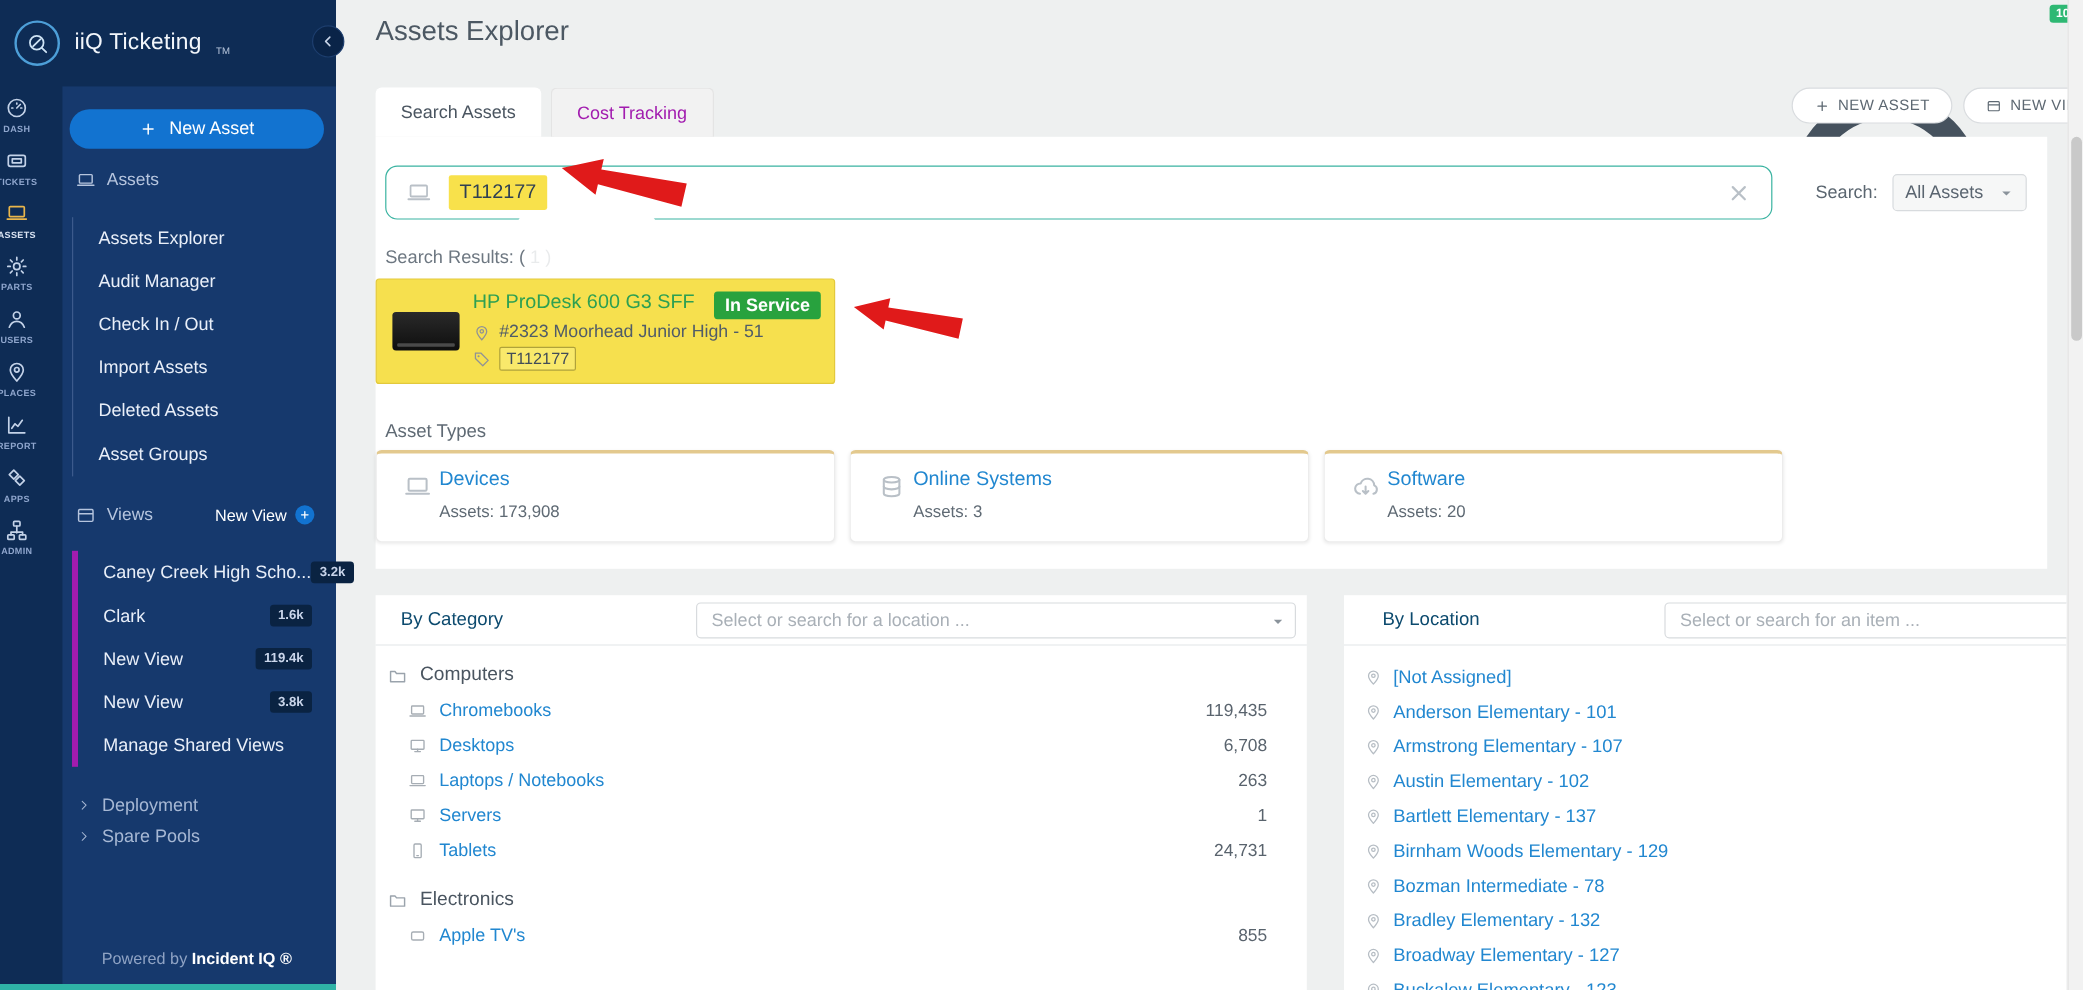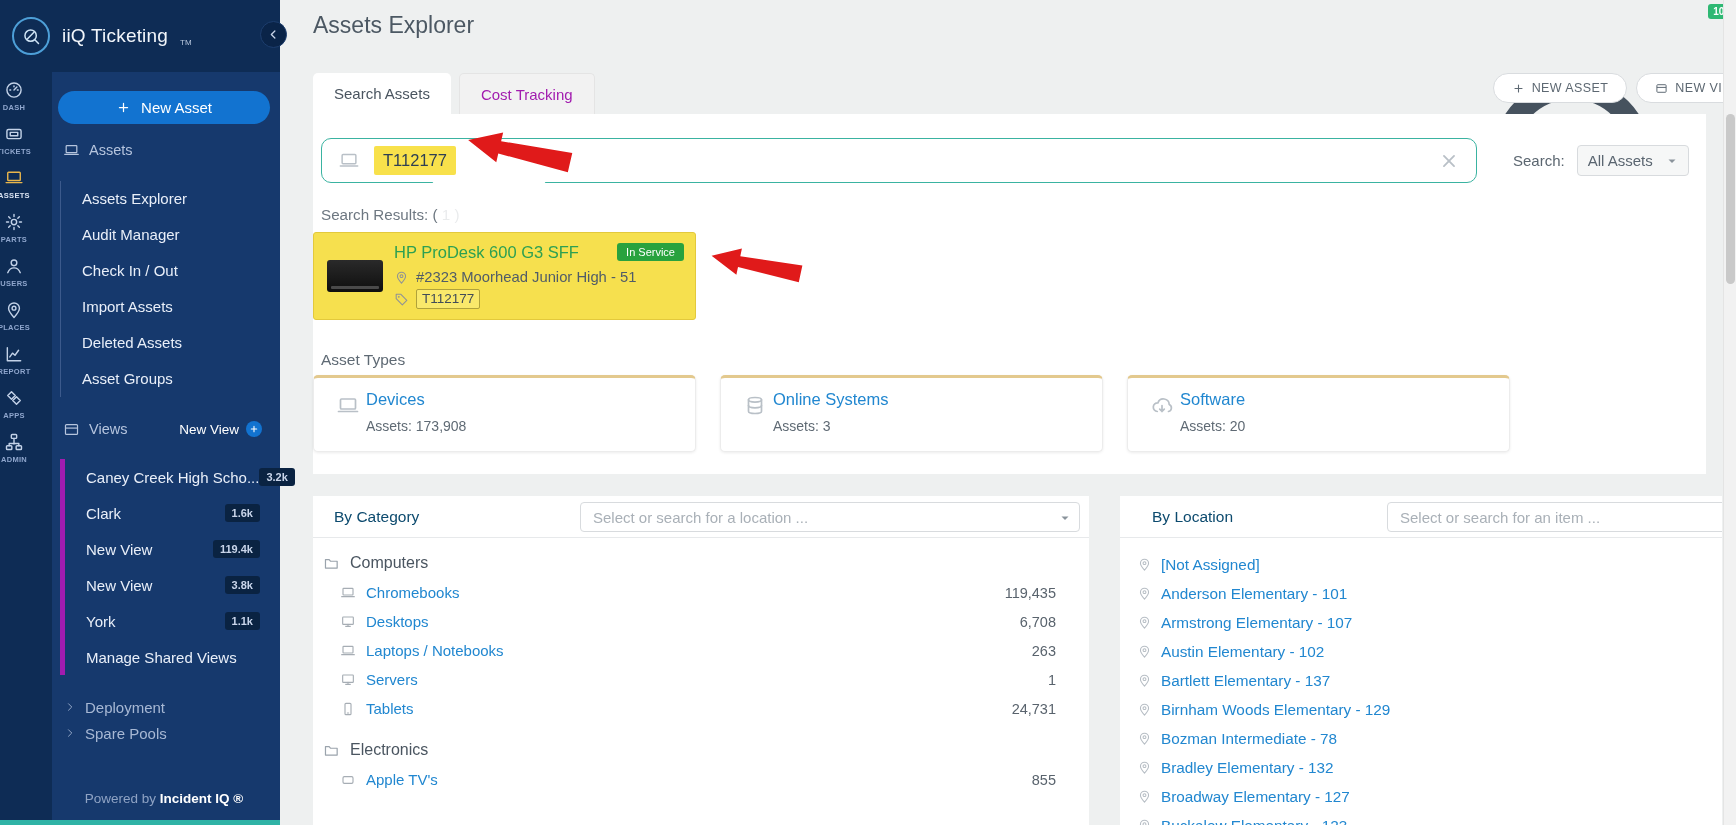--- a/index.html
+++ b/index.html
@@ -77,26 +77,26 @@
   .smudge-count { left:126px; top:88px; width:28px; height:23px; }
   .smudge-input { left:118px; top:64px; width:116px; height:26px; background:#fff; }
   .result-card { position:absolute; left:0; top:118px; width:383px; height:88px; background:#f6e04e; border:1px solid #e3c93c; border-radius:3px; cursor:pointer; }
   .device-img { position:absolute; left:13px; top:27px; width:56px; height:32px; background:linear-gradient(180deg,#2a2a2a,#0e0e0e); border-radius:3px; }
   .device-img::after { content:""; position:absolute; bottom:3px; left:4px; right:4px; height:3px; background:#4a4a4a; border-radius:1px; }
   .card-body { position:absolute; left:80px; top:10px; }
   .card-title { color:#2da052; font-size:16.5px; margin-bottom:7px; cursor:pointer; }
   .card-line { display:flex; gap:7px; align-items:center; color:#505c68; font-size:14.8px; margin-top:4px; }
   .card-line .icn { width:15px; height:15px; color:#8f9296; flex:0 0 auto; }
   .tag-box { border:1px solid #b0a23a; background:#f9e96b; padding:0 5px; font-size:13.5px; color:#414c58; border-radius:2px; line-height:18px; }
-  .status-badge { position:absolute; top:10px; right:11px; background:#28a23e; color:#fff; font-size:11px; font-weight:400; padding:3px 9px; border-radius:3px; }
+  .status-badge { position:absolute; top:10px; right:11px; background:#28a23e; color:#fff; font-size:15px; font-weight:700; padding:3px 9px; border-radius:3px; }
   .arrow { position:absolute; fill:#e01a1a; z-index:3; }
   .arrow1 { left:152px; top:18px; width:108px; transform:rotate(13deg); }
   .arrow2 { left:396px; top:134px; width:94px; transform:rotate(12deg); }
   .types-label { position:absolute; left:8px; top:237px; color:#5f6a74; font-size:15.5px; }
-  .type-cards { position:absolute; left:0; top:261px; display:flex; gap:24px; }
+  .type-cards { position:absolute; left:0; top:261px; display:flex; gap:12px; }
   .type-card { width:383px; height:77px; background:#fff; border:1px solid #ececec; border-top:3px solid #e3c98e; border-radius:5px; box-shadow:0 1px 3px rgba(0,0,0,.08); position:relative; cursor:pointer; }
   .type-card > .icn { position:absolute; left:22px; top:16px; width:24px; height:24px; color:#b9c0c7; }
   .tc-name { position:absolute; left:52px; top:12px; color:#2187d0; font-size:16.5px; cursor:pointer; }
   .tc-count { position:absolute; left:52px; top:40px; color:#5f6a74; font-size:14px; }
 
   .panel-head { height:42px; border-bottom:1px solid #e7e9eb; position:relative; }
   .panel-title { position:absolute; left:21px; top:12px; font-size:15.5px; color:#0c4a6e; }
   .combo { position:absolute; left:267px; top:6px; height:30px; border:1px solid #d8dbde; border-radius:4px; background:#fff; }
   .combo input { width:100%; height:100%; border:none; outline:none; font-size:15px; color:#5a6570; padding:0 26px 0 12px; font-family:inherit; background:transparent; }
   .combo input::placeholder { color:#a9b0b7; }
@@ -286,24 +286,20 @@
           </div>
           <div class="view-item">
             <span class="view-label">New View</span>
             <span class="badge">119.4k</span>
           </div>
           <div class="view-item">
             <span class="view-label">New View</span>
             <span class="badge">3.8k</span>
           </div>
           <div class="view-item">
-            <span class="view-label">York</span>
-            <span class="badge">1.1k</span>
-          </div>
-          <div class="view-item">
             <span class="view-label">Manage Shared Views</span>
           </div>
         </div>
       <div class="collapse-list">
           <div class="collapse-row">
             <span class="icn">
               <svg viewBox="0 0 24 24" fill="none" stroke="currentColor" stroke-width="1.7" stroke-linecap="round" stroke-linejoin="round">
                 <path d="M9 5.5L15.5 12 9 18.5"></path>
               </svg>
             </span>

